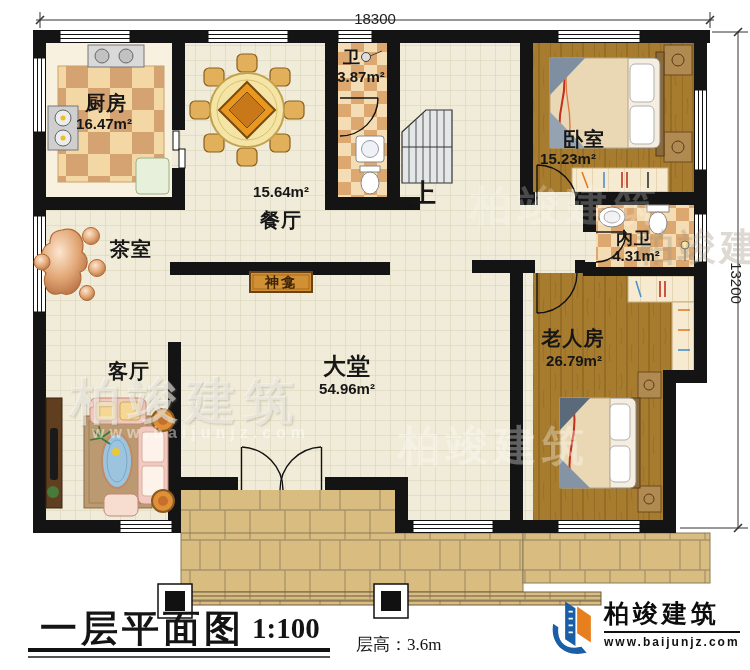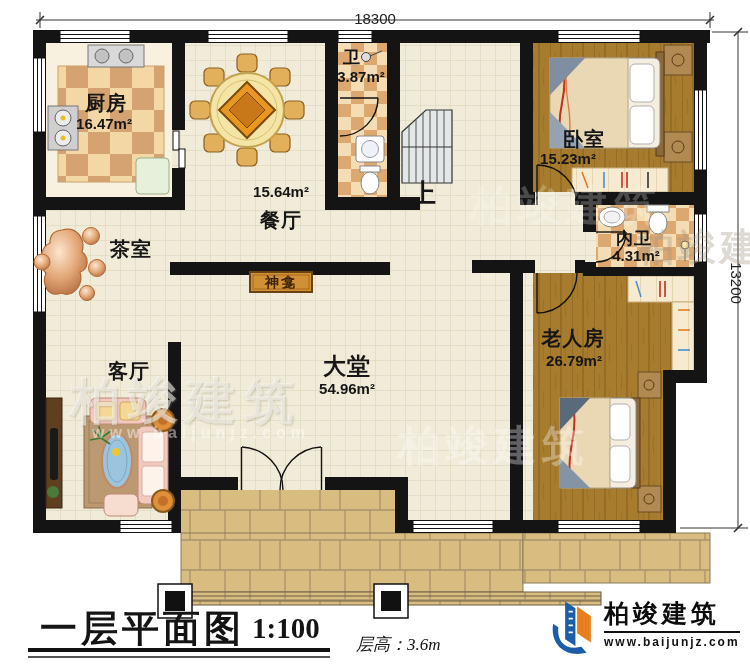--- a/index.html
+++ b/index.html
@@ -24,21 +24,21 @@
   .wm-right{font-size:38px;letter-spacing:4px;color:rgba(160,148,128,0.35);}
   
   .tb{position:absolute;z-index:3;color:#141414;}
   .tb-title{left:40px;top:604px;font-family:"Liberation Serif",serif;font-size:37px;
             font-weight:700;letter-spacing:4px;}
   .tb-scale{left:252px;top:612px;font-family:"Liberation Serif",serif;font-size:29px;font-weight:700;}
   .tb-line1{left:28px;top:648px;width:302px;height:4px;background:#111;}
   .tb-line2{left:28px;top:656px;width:302px;height:2px;background:#555;}
   .tb-info{font-family:"Liberation Serif",serif;font-size:17px;font-weight:400;}
   .tb-info1{left:332px;top:606px;}
-  .tb-info2{left:356px;top:633px;font-style:italic;}
+  .tb-info2{left:356px;top:633px;}
   .brand{position:absolute;left:546px;top:598px;z-index:3;display:flex;align-items:flex-start;}
   .brand-text{margin-left:6px;}
   .brand-name{font-size:25px;font-weight:800;letter-spacing:4px;color:#0c0c0c;line-height:1.2;}
   .brand-url{margin-top:3px;font-size:12px;font-weight:700;letter-spacing:2px;color:#111;
              border-top:2px solid #111;padding-top:2px;}
 </style>
 </head>
 <body>
 
 <div id="canvas">

